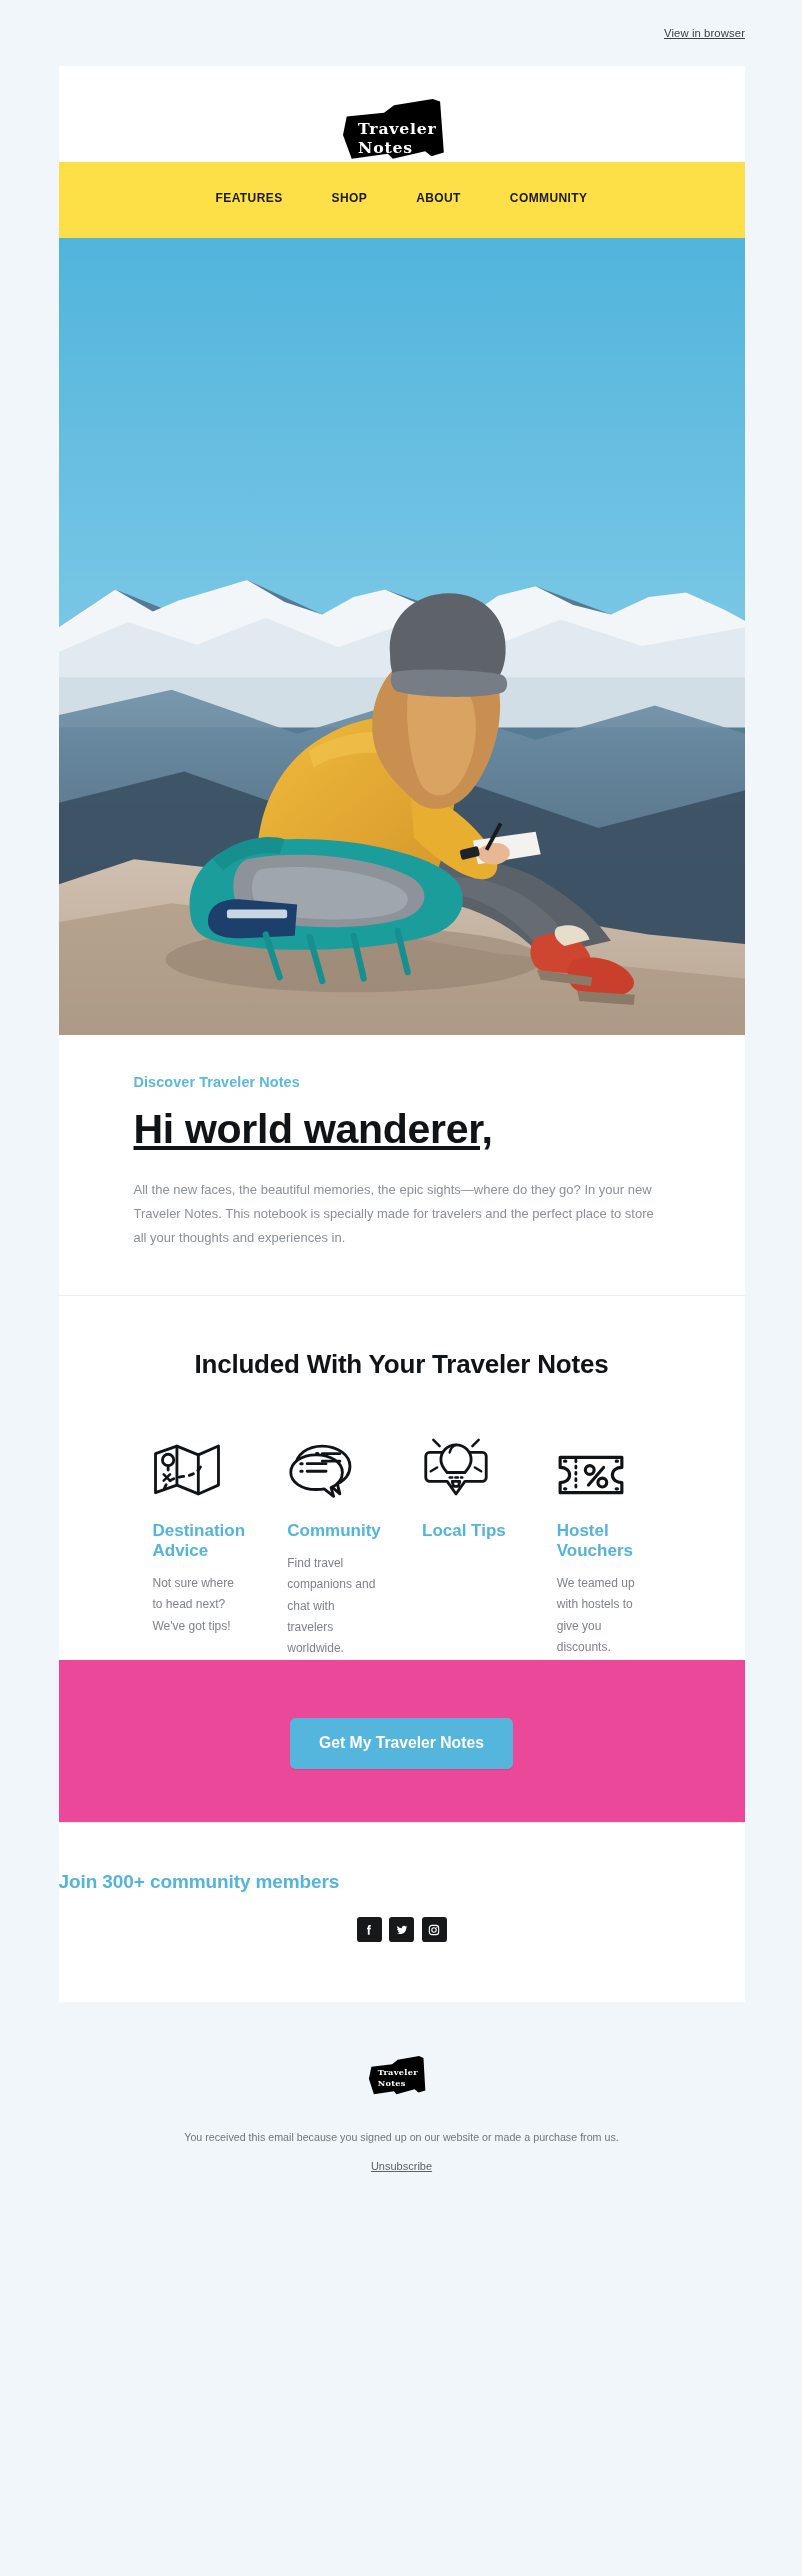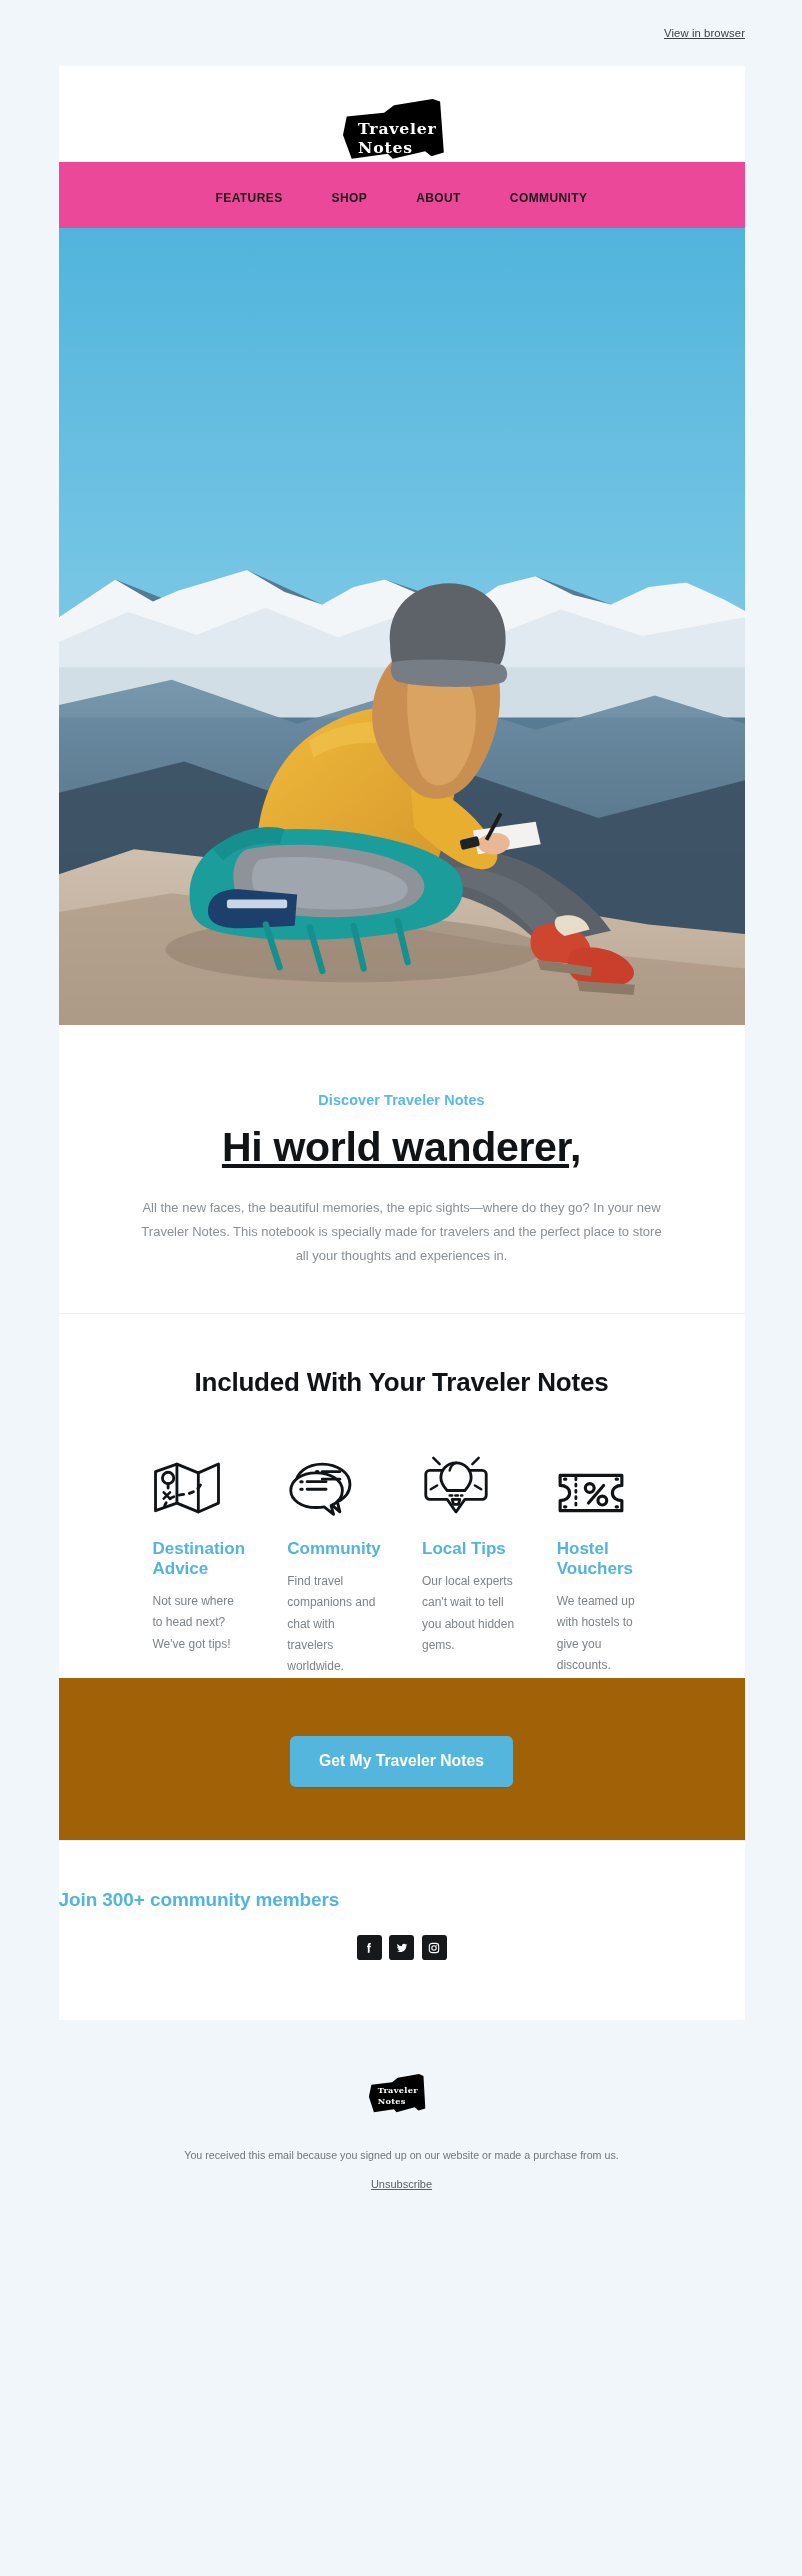--- a/index.html
+++ b/index.html
@@ -58,25 +58,25 @@
     font-weight: 700;
     font-size: 15.7px;
     line-height: 19.4px;
     letter-spacing: 0.8px;
     text-align: left;
     white-space: pre-line;
   }
 
   
   .nav {
-    background: #ec4899;
+    background: #fde047;
     display: flex;
     justify-content: center;
     gap: 49px;
-    padding: 29px 0 23px;
+    padding: 29px 0 33px;
   }
   .nav a {
     font-family: "Liberation Sans", sans-serif;
     font-weight: 700;
     font-size: 12px;
     letter-spacing: 0.4px;
     color: #1a1a1a;
     text-decoration: none;
   }
 
@@ -87,23 +87,22 @@
     overflow: hidden;
     line-height: 0;
     background: #7fc6e4;
   }
   .hero-img-wrap svg { display: block; width: 686px; height: 797px; }
 
   
   .intro {
     background: #ffffff;
     padding: 39px 75px 45px;
-    text-align: center;
+    text-align: left;
     border-bottom: 0.6px solid #eceff1;
-    margin-top: 28px;
   }
   .eyebrow {
     color: #5bb8df;
     font-weight: 700;
     font-size: 14.4px;
     letter-spacing: 0.1px;
     font-family: "Liberation Sans", sans-serif;
   }
   .intro h1 {
     margin-top: 16.3px;
@@ -153,21 +152,21 @@
   .feature p {
     margin-top: 12.5px;
     font-size: 12px;
     line-height: 21.3px;
     color: #7d8388;
     font-family: "Liberation Sans", sans-serif;
   }
 
   
   .cta-wrap {
-    background: #a16207;
+    background: #ec4899;
     text-align: center;
     padding: 58px 0 53px;
     border-bottom: 0.6px solid #eceff1;
   }
   .cta-btn {
     display: inline-block;
     background: #54b6dc;
     color: #ffffff;
     font-size: 15.7px;
     font-weight: 700;
@@ -397,21 +396,20 @@
             <svg width="68" height="63" viewBox="0 0 108 100" fill="none" stroke="#111417" stroke-width="4.5" stroke-linejoin="round" stroke-linecap="round">
               <path d="M12,26 L96,26 C99,26 102,29 102,32 L102,66 C102,69 99,72 96,72 L68,72 L54,92 L40,72 L12,72 C9,72 6,69 6,66 L6,32 C6,29 9,26 12,26 Z"></path>
               <path d="M54,14 C68,14 78,25 78,38 C78,47 72,53 68,58 L40,58 C36,53 30,47 30,38 C30,25 40,14 54,14 Z" fill="#ffffff"></path>
               <path d="M44,58 L64,58 M44,66 L64,66" stroke-width="4" stroke-dasharray="4 5"></path>
               <path d="M48,72 L60,72 L58,80 L50,80 Z"></path>
               <path d="M44,26 C45,20 49,16 54,14" stroke-width="4"></path>
               <path d="M18,6 L28,16 M90,6 L80,16 M14,56 L24,50 M94,56 L84,50" stroke-width="4"></path>
             </svg>
           </div>
           <h3>Local Tips</h3>
-          <p>Our local experts can't wait to tell you about hidden gems.</p>
         </div>
 
         <div class="feature">
           <div class="feature-icon">
             <svg width="68" height="48" viewBox="0 0 108 76" fill="none" stroke="#111417" stroke-width="5" stroke-linejoin="round" stroke-linecap="round">
               <path d="M5,10 L103,10 L103,26 C94,26 88,31 88,38 C88,45 94,50 103,50 L103,66 L5,66 L5,50 C14,50 20,45 20,38 C20,31 14,26 5,26 Z"></path>
               <path d="M30,14 L30,62" stroke-width="4.5" stroke-dasharray="3 7"></path>
               <circle cx="52" cy="30" r="7"></circle>
               <circle cx="72" cy="50" r="7"></circle>
               <path d="M74,26 L50,54"></path>

